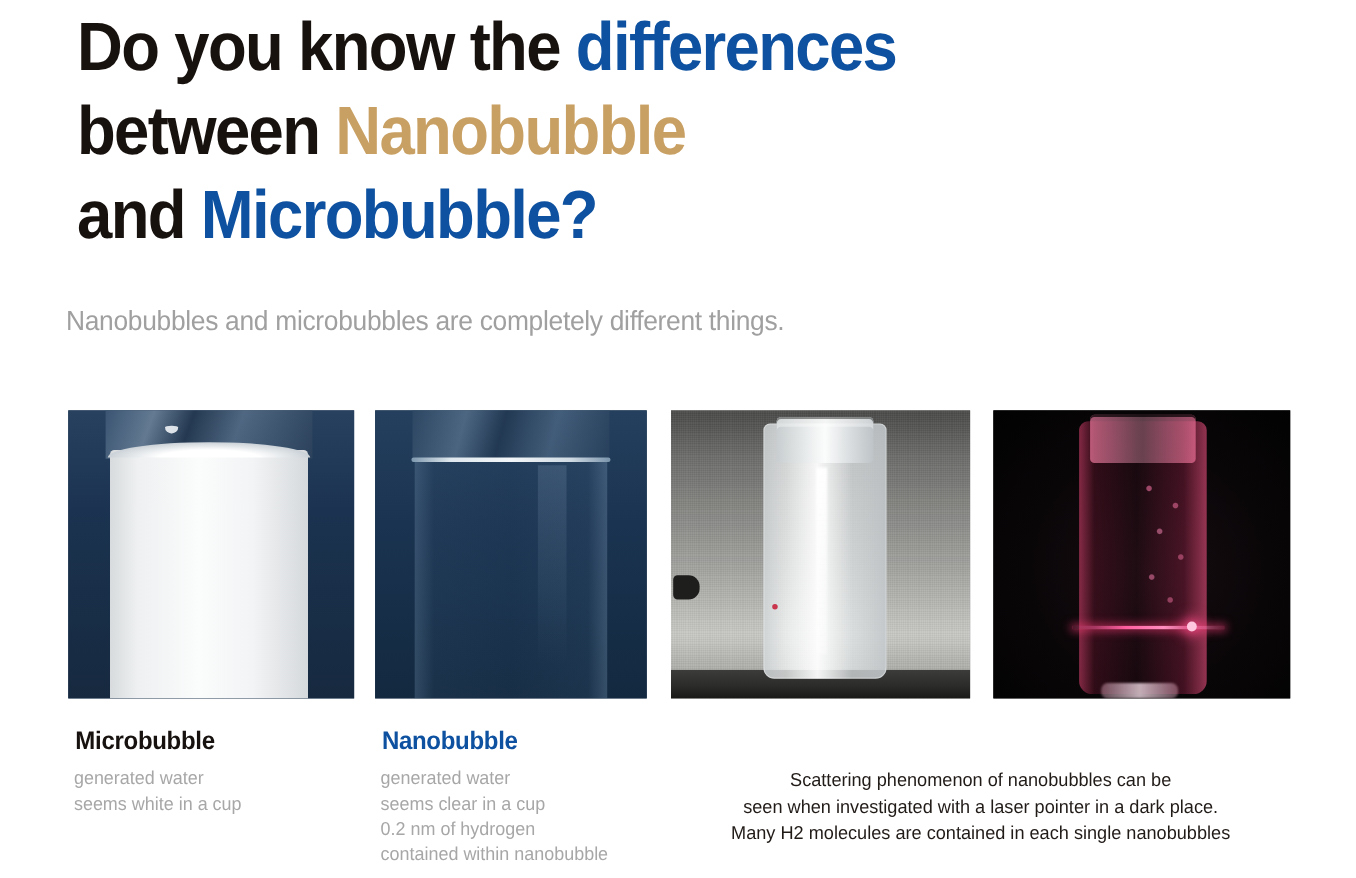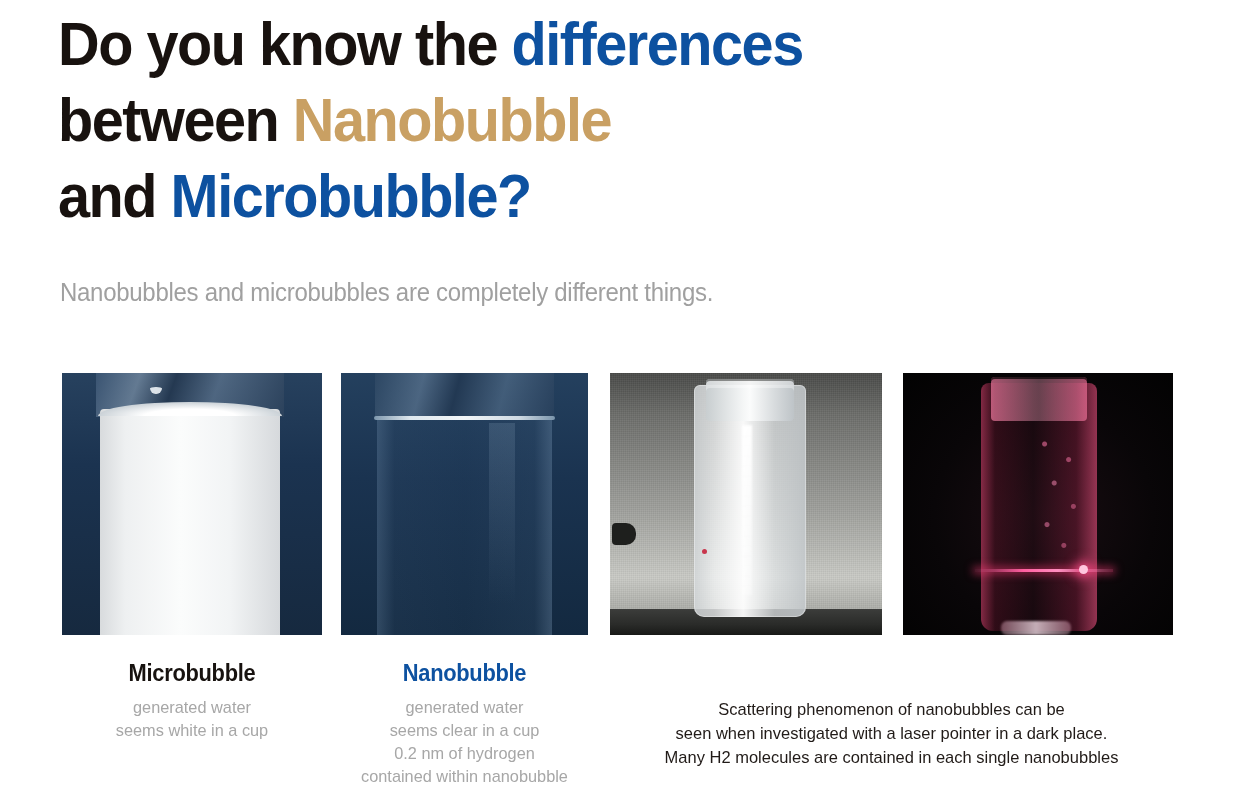--- a/index.html
+++ b/index.html
@@ -12,21 +12,21 @@
     height: 798px;
     position: relative;
     overflow: hidden;
     font-family: "Liberation Sans", sans-serif;
     -webkit-font-smoothing: antialiased;
   }
 
   
   #headline {
     position: absolute;
-    left: 58px;
+    left: 70px;
     top: 6px;
     width: 1120px;
   }
   .head-line {
     font-family: "Liberation Sans", sans-serif;
     font-weight: bold;
     font-size: 62px;
     line-height: 76px;
     letter-spacing: -1.6px;
     white-space: nowrap;
@@ -260,21 +260,20 @@
   #photo-bottle-laser .base {
     position: absolute; left: 98px; width: 70px; bottom: 0; height: 14px;
     background: linear-gradient(90deg, rgba(255,190,215,.35), rgba(255,230,240,.75), rgba(255,190,215,.35));
     border-radius: 6px;
     filter: blur(1px);
   }
 
   
   .caption-col {
     position: absolute;
-    text-align: center;
   }
   .cap-title {
     font-weight: bold;
     font-size: 23px;
     letter-spacing: -0.3px;
     transform: scaleX(0.95);
   }
   .cap-title.black { color: #17120f; }
   .cap-title.blue  { color: #0d51a0; }
   .cap-lines {

